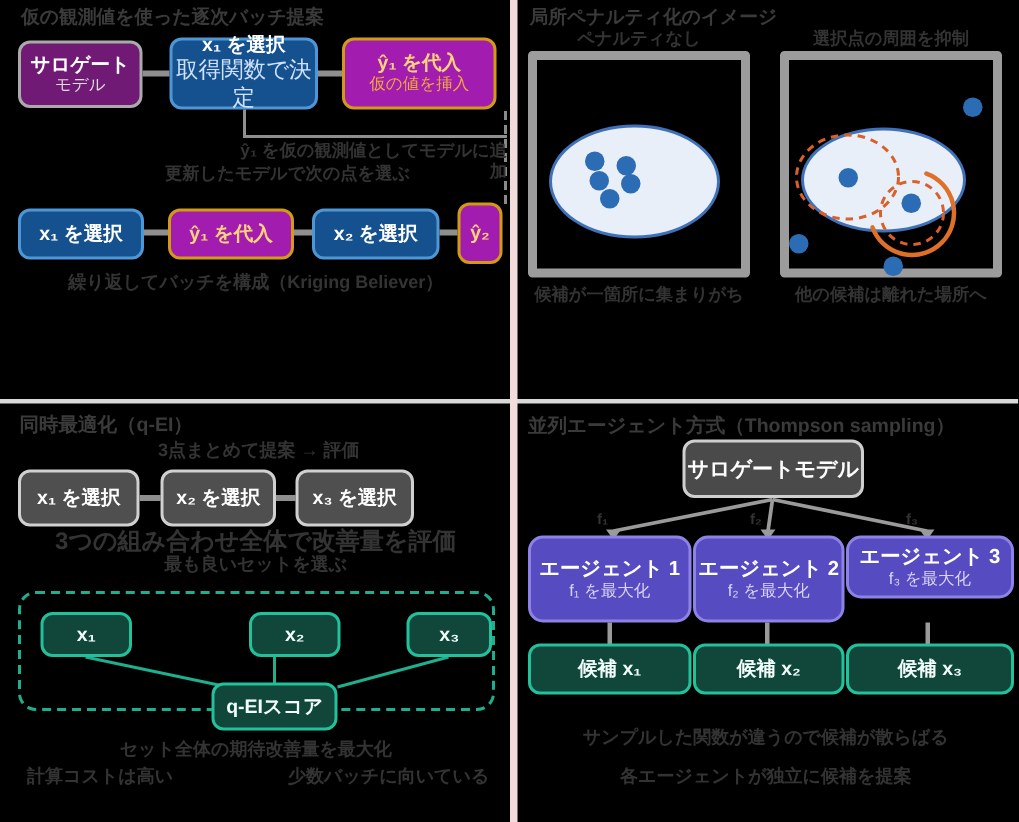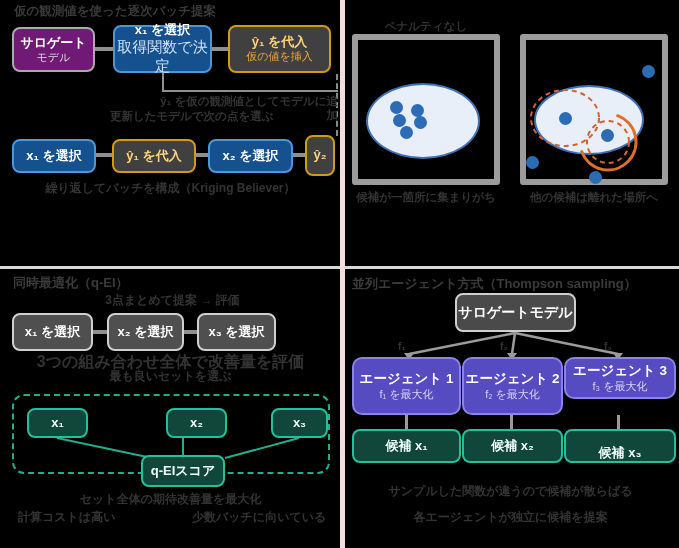--- a/index.html
+++ b/index.html
@@ -7,21 +7,21 @@
          font-family:"Liberation Sans","DejaVu Sans",sans-serif;border-radius:10px;}
   .abs{position:absolute;}
   .box{position:absolute;display:flex;flex-direction:column;align-items:center;justify-content:center;
        text-align:center;border-radius:8px;line-height:1.25;box-sizing:border-box;}
   .gray{background:#701a75;border:2px solid #aaaaaa;}
   .gray .l1{color:#ffffff;font-weight:bold;font-size:13px;}
   .gray .l2{color:#dcdcdc;font-size:11px;}
   .blue{background:#15508f;border:2px solid #4e97d6;}
   .blue .l1{color:#ffffff;font-weight:bold;font-size:13px;}
   .blue .l2{color:#cfe2fa;font-size:15px;font-family:Liberation Serif, serif;}
-  .amber{background:#404040;border:2px solid #d29b15;text-align:center;}
+  .amber{background:#a21caf;border:2px solid #d29b15;text-align:center;}
   .amber .l1{color:#ffd37c;font-weight:bold;font-size:13px;}
   .amber .l2{color:#f0a93a;font-size:11px;}
   .purple{background:#564bc1;border:2px solid #8d83e6;border-radius:10px;}
   .purple .l1{color:#ffffff;font-weight:bold;font-size:13.5px;}
   .purple .l2{color:#d9d4f8;font-size:11px;}
   .tealbox{background:#11473b;border:2px solid #23c09c;}
   .tealbox .l1{color:#f2fffb;font-weight:bold;font-size:13px;}
   .conn{position:absolute;background:#8f8f8f;}
   .note{position:absolute;color:#333333;font-weight:bold;font-size:11.5px;line-height:1.2;}
   .title{position:absolute;color:#3a3a3a;font-weight:bold;font-size:12.5px;white-space:nowrap;}
@@ -76,22 +76,24 @@
   <div class="box blue" style="left:208px;top:139px;width:85px;height:34px;">
     <span class="l1">x₂ を選択</span>
   </div>
   <div class="conn" style="left:293px;top:153px;width:12px;height:4px;"></div>
   <div class="box amber" style="left:305px;top:135px;width:30px;height:41px;">
     <span class="l1">ŷ₂</span>
   </div>
 
   <div class="note ctr" style="left:0;top:181px;width:341px;font-size:12px;">繰り返してバッチを構成（Kriging Believer）</div>
 
+  <div class="title" style="left:353px;top:3px;">局所ペナルティ化のイメージ</div>
 
   <div class="note ctr" style="left:352px;top:20px;width:148px;">ペナルティなし</div>
+  <div class="note ctr" style="left:520px;top:20px;width:148px;">選択点の周囲を抑制</div>
 
   <div class="panel" style="left:352px;top:34px;width:148px;height:151px;"></div>
   <div class="panel" style="left:520px;top:34px;width:148px;height:151px;"></div>
 
   <div class="ellipse" style="left:366px;top:83px;width:114px;height:76px;"></div>
   <div class="dot" style="left:390px;top:101px;"></div>
   <div class="dot" style="left:411px;top:104px;"></div>
   <div class="dot" style="left:393px;top:114px;"></div>
   <div class="dot" style="left:414px;top:116px;"></div>
   <div class="dot" style="left:400px;top:126px;"></div>
@@ -186,20 +188,20 @@
   <div class="conn" style="left:405px;top:415px;width:3px;height:15px;background:#9a9a9a;"></div>
   <div class="conn" style="left:510px;top:415px;width:3px;height:15px;background:#9a9a9a;"></div>
   <div class="conn" style="left:617px;top:415px;width:3px;height:15px;background:#9a9a9a;"></div>
 
   <div class="box tealbox" style="left:352px;top:429px;width:109px;height:34px;">
     <span class="l1">候補 x₁</span>
   </div>
   <div class="box tealbox" style="left:462px;top:429px;width:101px;height:34px;">
     <span class="l1">候補 x₂</span>
   </div>
-  <div class="box tealbox" style="left:564px;top:429px;width:112px;height:34px;justify-content:flex-end;">
+  <div class="box tealbox" style="left:564px;top:429px;width:112px;height:34px;">
     <span class="l1">候補 x₃</span>
   </div>
 
   <div class="note ctr" style="left:342px;top:466px;width:337px;font-size:12px;margin-top:44px;">各エージェントが独立に候補を提案</div>
   <div class="note ctr" style="left:342px;top:484px;width:337px;font-size:12px;">サンプルした関数が違うので候補が散らばる</div>
 
 </div>
 
 </body></html>

